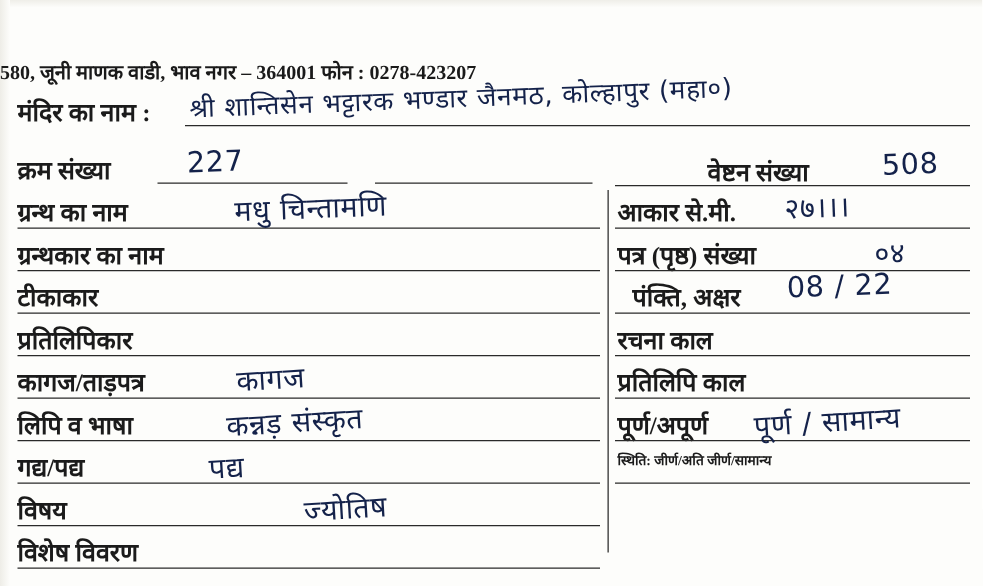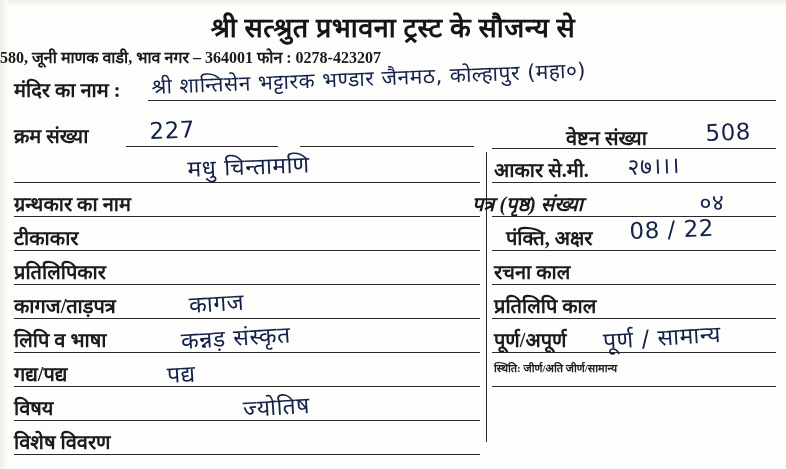--- a/index.html
+++ b/index.html
@@ -104,39 +104,39 @@
   }
 </style>
 </head>
 <body>
 
 <div id="page">
 
   <div class="edge-shade edge-top"></div>
   <div class="edge-shade edge-left"></div>
 
-  <div class="hdr-title">श्री सत्श्रुत प्रभावना ट्रस्ट के सौजन्य से</div>
   <div class="hdr-sub">580, जूनी माणक वाडी, भाव नगर – 364001 फोन : 0278-423207</div>
 
   <div class="lbl" style="left:14px; top:76px;">मंदिर का नाम :</div>
   <div class="rule" style="left:148px; top:100px; width:628px;"></div>
   <div class="hw slant" style="left:152px; top:72px; font-size:21px;">श्री शान्तिसेन भट्टारक भण्डार जैनमठ, कोल्हापुर (महा०)</div>
 
   <div class="lbl" style="left:14px; top:122px;">क्रम संख्या</div>
   <div class="rule" style="left:126px; top:146px; width:152px;"></div>
   <div class="hw big slant" style="left:150px; top:118px;">227</div>
 
   <div class="rule" style="left:300px; top:146px; width:174px;"></div>
 
   <div class="lbl" style="left:566px; top:124px;">वेष्टन संख्या</div>
   <div class="rule" style="left:492px; top:148px; width:284px;"></div>
   <div class="hw big slant" style="left:706px; top:120px;">508</div>
 
   <div class="vrule" style="left:486px; top:152px; height:290px;"></div>
 
+  <div class="lbl" style="left:14px; top:156px;">ग्रन्थ का नाम</div>
   <div class="rule" style="left:14px; top:182px; width:466px;"></div>
   <div class="hw big slant" style="left:188px; top:152px;">मधु चिन्तामणि</div>
 
   <div class="lbl" style="left:14px; top:190px;">ग्रन्थकार का नाम</div>
   <div class="rule" style="left:14px; top:216px; width:466px;"></div>
   <div class="hw slant" style="left:196px; top:190px;"></div>
 
   <div class="lbl" style="left:14px; top:224px;">टीकाकार</div>
   <div class="rule" style="left:14px; top:250px; width:466px;"></div>
   <div class="hw slant" style="left:196px; top:224px;"></div>
@@ -162,21 +162,21 @@
   <div class="hw big slant3" style="left:244px; top:392px;">ज्योतिष</div>
 
   <div class="lbl" style="left:14px; top:428px;">विशेष विवरण</div>
   <div class="rule" style="left:14px; top:454px; width:466px;"></div>
   <div class="hw slant" style="left:196px; top:428px;"></div>
 
   <div class="lbl" style="left:494px; top:156px;">आकार से.मी.</div>
   <div class="rule" style="left:492px; top:182px; width:284px;"></div>
   <div class="hw big slant" style="left:628px; top:150px;">२७।।।</div>
 
-  <div class="lbl" style="left:472px; top:190px;font-style:italic;">पत्र (पृष्ठ) संख्या</div>
+  <div class="lbl" style="left:494px; top:190px;">पत्र (पृष्ठ) संख्या</div>
   <div class="rule" style="left:492px; top:216px; width:284px;"></div>
   <div class="hw big slant" style="left:700px; top:186px;">०४</div>
 
   <div class="lbl" style="left:506px; top:224px;">पंक्ति, अक्षर</div>
   <div class="rule" style="left:492px; top:250px; width:284px;"></div>
   <div class="hw big slant" style="left:630px; top:218px;">08 / 22</div>
 
   <div class="lbl" style="left:494px; top:258px;text-align:right;">रचना काल</div>
   <div class="rule" style="left:492px; top:284px; width:284px;"></div>
   <div class="hw slant" style="left:640px; top:258px;"></div>

